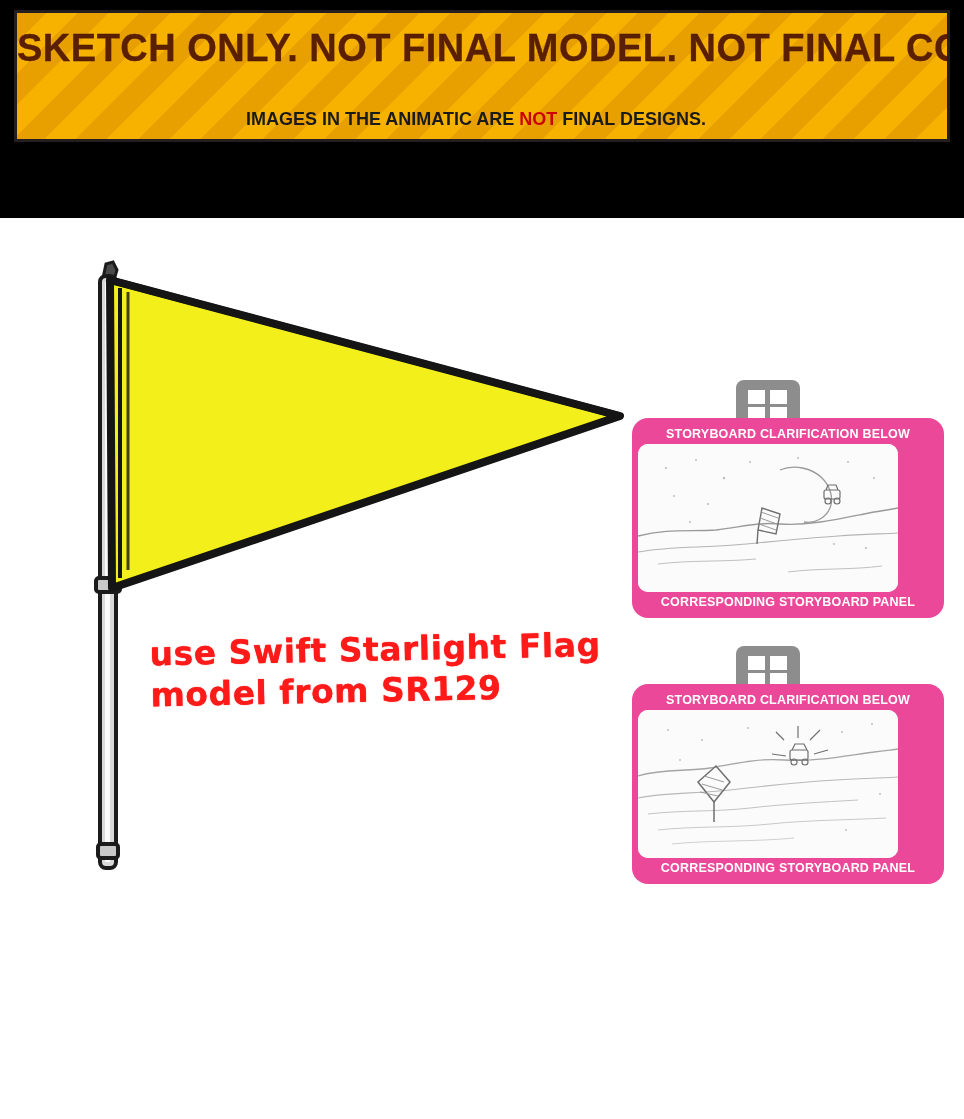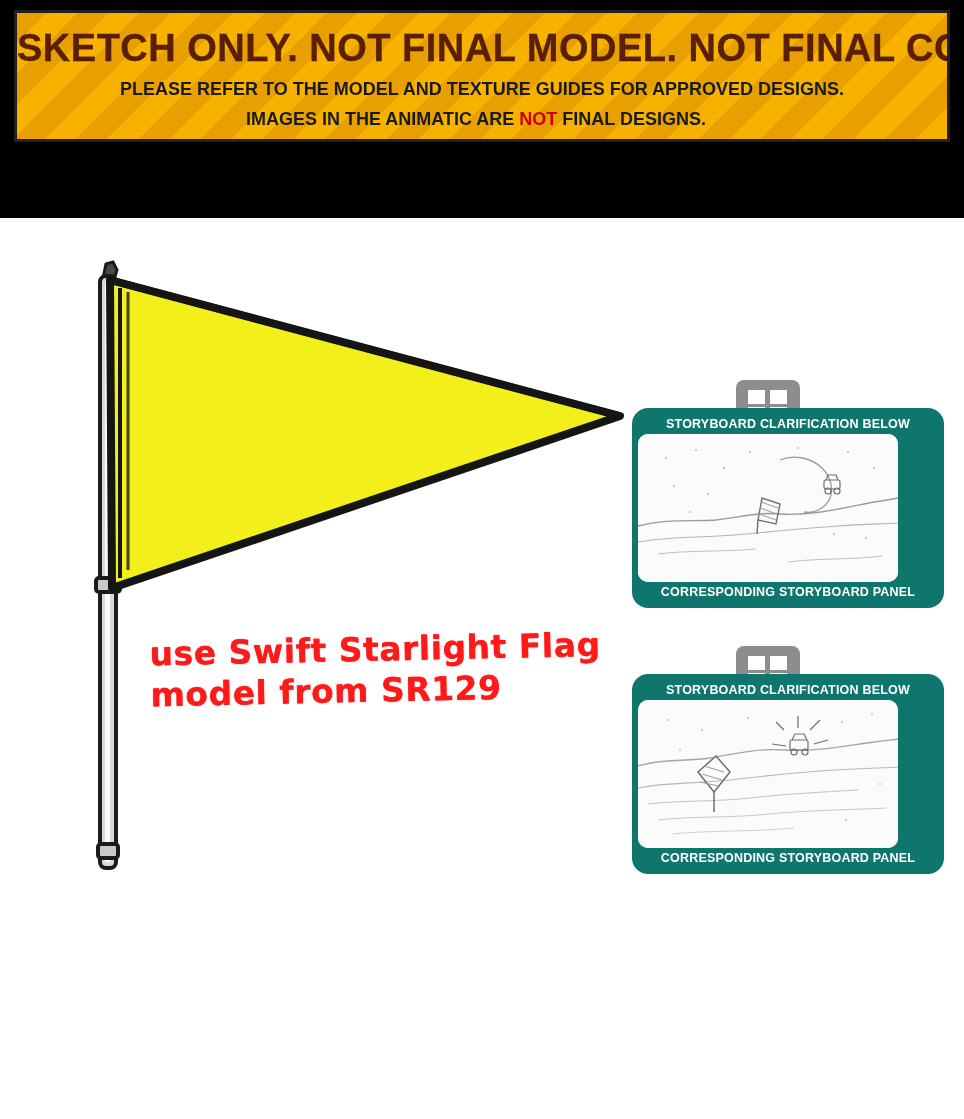--- a/index.html
+++ b/index.html
@@ -113,23 +113,23 @@
     background: #ffffff;
     width: 17px; height: 14px;
   }
   .sb-tab .p1 { left: 12px; top: 10px; }
   .sb-tab .p2 { left: 34px; top: 10px; }
   .sb-tab .p3 { left: 12px; top: 27px; }
   .sb-tab .p4 { left: 34px; top: 27px; }
 
   .sb-body {
     position: absolute;
-    left: 0; top: 28px;
+    left: 0; top: 38px;
     width: 312px; height: 200px;
-    background: #0f766e;
+    background: #ec4899;
     border-radius: 16px;
     padding: 6px;
   }
   .sb-label {
     height: 20px;
     line-height: 20px;
     text-align: center;
     color: #ffffff;
     font-weight: bold;
     font-size: 12.5px;
@@ -146,21 +146,20 @@
   .sb-img svg { display: block; }
 </style>
 </head>
 <body>
 
 <div id="page">
 
   <div class="banner-wrap">
     <div class="banner">
       <div class="banner-line1">SKETCH ONLY.   NOT FINAL MODEL.   NOT FINAL COLOR.</div>
-      <div class="banner-line2">PLEASE REFER TO THE MODEL AND TEXTURE GUIDES FOR APPROVED DESIGNS.</div>
       <div class="banner-line3">
         <span>IMAGES IN THE ANIMATIC ARE </span><span class="hl">NOT</span><span> FINAL DESIGNS.</span>
       </div>
     </div>
   </div>
 
   <div class="art-area">
 
     <svg class="flag-svg" width="600" height="640" viewBox="0 0 600 640">
 

